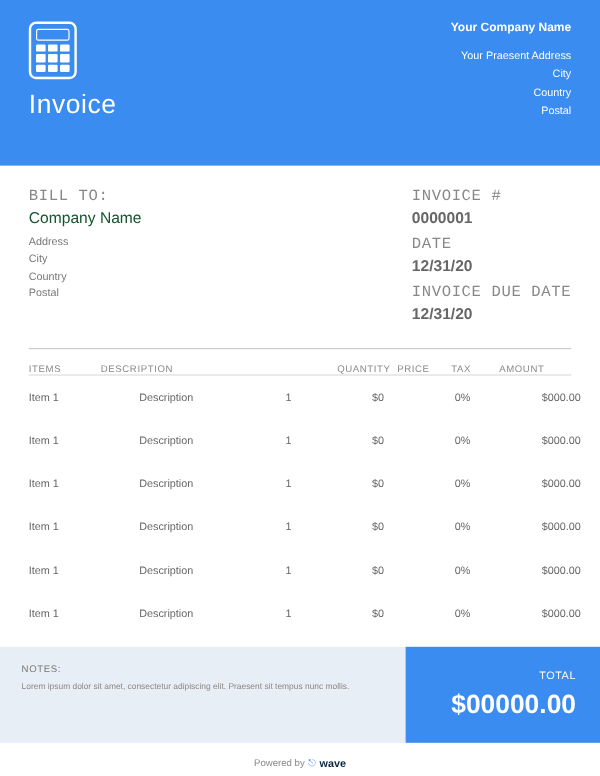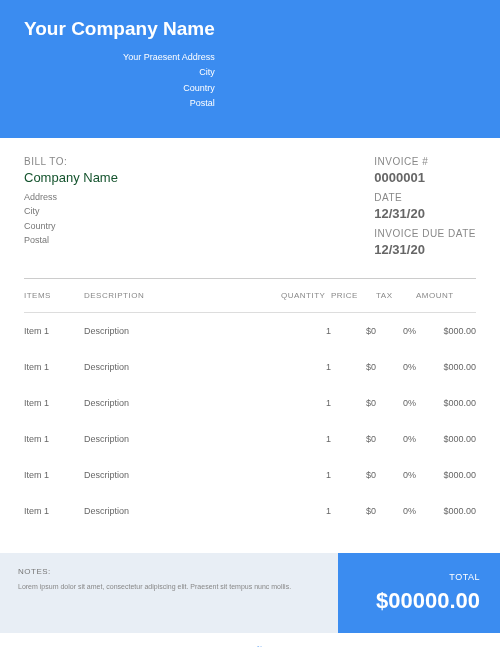--- a/index.html
+++ b/index.html
@@ -26,60 +26,61 @@
     border-radius: 6px;
     padding: 4px;
     display: flex; flex-direction: column; gap: 3px;
     margin-bottom: 8px;
   }
   .calc-screen { height: 10px; border: 1.5px solid #fff; border-radius: 2px; }
   .calc-keys { display: grid; grid-template-columns: repeat(3,1fr); grid-template-rows: repeat(3,1fr); gap: 2px; flex: 1; }
   .calc-keys div { background: #fff; border-radius: 1px; }
   .doc-title { font-size: 22px; font-weight: 400; letter-spacing: 0.5px; }
   .header-right { text-align: right; }
-  .company-name { font-size: 19px; font-weight: 600; margin-bottom: 10px; }
+  .company-name { font-size: 10px; font-weight: 600; margin-bottom: 10px; }
   .company-line { font-size: 9px; line-height: 1.7; }
   .meta {
     padding: 18px 24px 14px 24px;
     display: flex;
     justify-content: space-between;
     border-bottom: 1px solid #ccc;
     margin: 0 24px;
     padding-left: 0; padding-right: 0;
   }
   .bill-to { }
-  .meta-label { font-size: 10px; color: #888; letter-spacing: 0.5px; margin-bottom: 3px; }
+  .meta-label { font-size: 13px; color: #888; letter-spacing: 0.5px; margin-bottom: 3px; font-family: Liberation Mono, monospace; }
   .bill-name { font-size: 13px; color: #14532d; margin-bottom: 5px; }
   .bill-line { font-size: 9px; color: #777; line-height: 1.6; }
   .meta-right { text-align: left; }
   .meta-right .meta-label { margin-top: 0; }
   .meta-right .meta-val { font-size: 13px; color: #666; margin-bottom: 7px; font-weight: bold; }
   .table { padding: 0 24px; }
   .thead {
     display: grid;
     grid-template-columns: 60px 1fr 50px 45px 40px 60px;
     font-size: 8px;
     color: #888;
     letter-spacing: 0.5px;
-    padding: 12px 0 12px 0;
+    padding: 12px 0 0 0;
     border-bottom: 1px solid #ddd;
   }
   .thead .r { }
   .trow {
     display: grid;
     grid-template-columns: 60px 1fr 50px 45px 40px 60px;
     font-size: 9px;
     color: #666;
     padding: 13px 0;
     align-items: center;
+    gap: 32px;
   }
   .trow .r { text-align: right; }
   .bottom {
     display: flex;
-    margin-top: 24px;
+    margin-top: 10px;
     border-radius: 12px;
   }
   .notes {
     flex: 1;
     background: #e8eef5;
     padding: 14px 18px;
     min-height: 80px;
   }
   .notes-label { font-size: 8px; color: #777; letter-spacing: 0.5px; margin-bottom: 6px; }
   .notes-text { font-size: 7px; color: #888; line-height: 1.5; }
@@ -96,20 +97,37 @@
   .footer { text-align: center; padding: 12px 0; color: #999; }
   .powered { font-size: 8px; color: #888; margin-bottom: 19px; display:flex; align-items:flex-start; justify-content:center; gap:3px;}
   .wave-logo { font-weight: 700; color: #0a2540; font-size: 9px; }
   .wave-mark { color: #3b8cf0; }
   .footer-sub { font-size: 6px; color: #aaa; line-height: 1.3; }
 </style>
 </head>
 <body>
 
 <div class="header">
+  <div class="header-left">
+    <div class="calc-icon">
+      <div class="calc-screen"></div>
+      <div class="calc-keys">
+          <div></div>
+          <div></div>
+          <div></div>
+          <div></div>
+          <div></div>
+          <div></div>
+          <div></div>
+          <div></div>
+          <div></div>
+        </div>
+    </div>
+    <div class="doc-title">Invoice</div>
+  </div>
   <div class="header-right">
     <div class="company-name">Your Company Name</div>
     <div class="company-line">Your Praesent Address</div>
     <div class="company-line">City</div>
     <div class="company-line">Country</div>
     <div class="company-line">Postal</div>
   </div>
 </div>
 
 <div class="meta">

